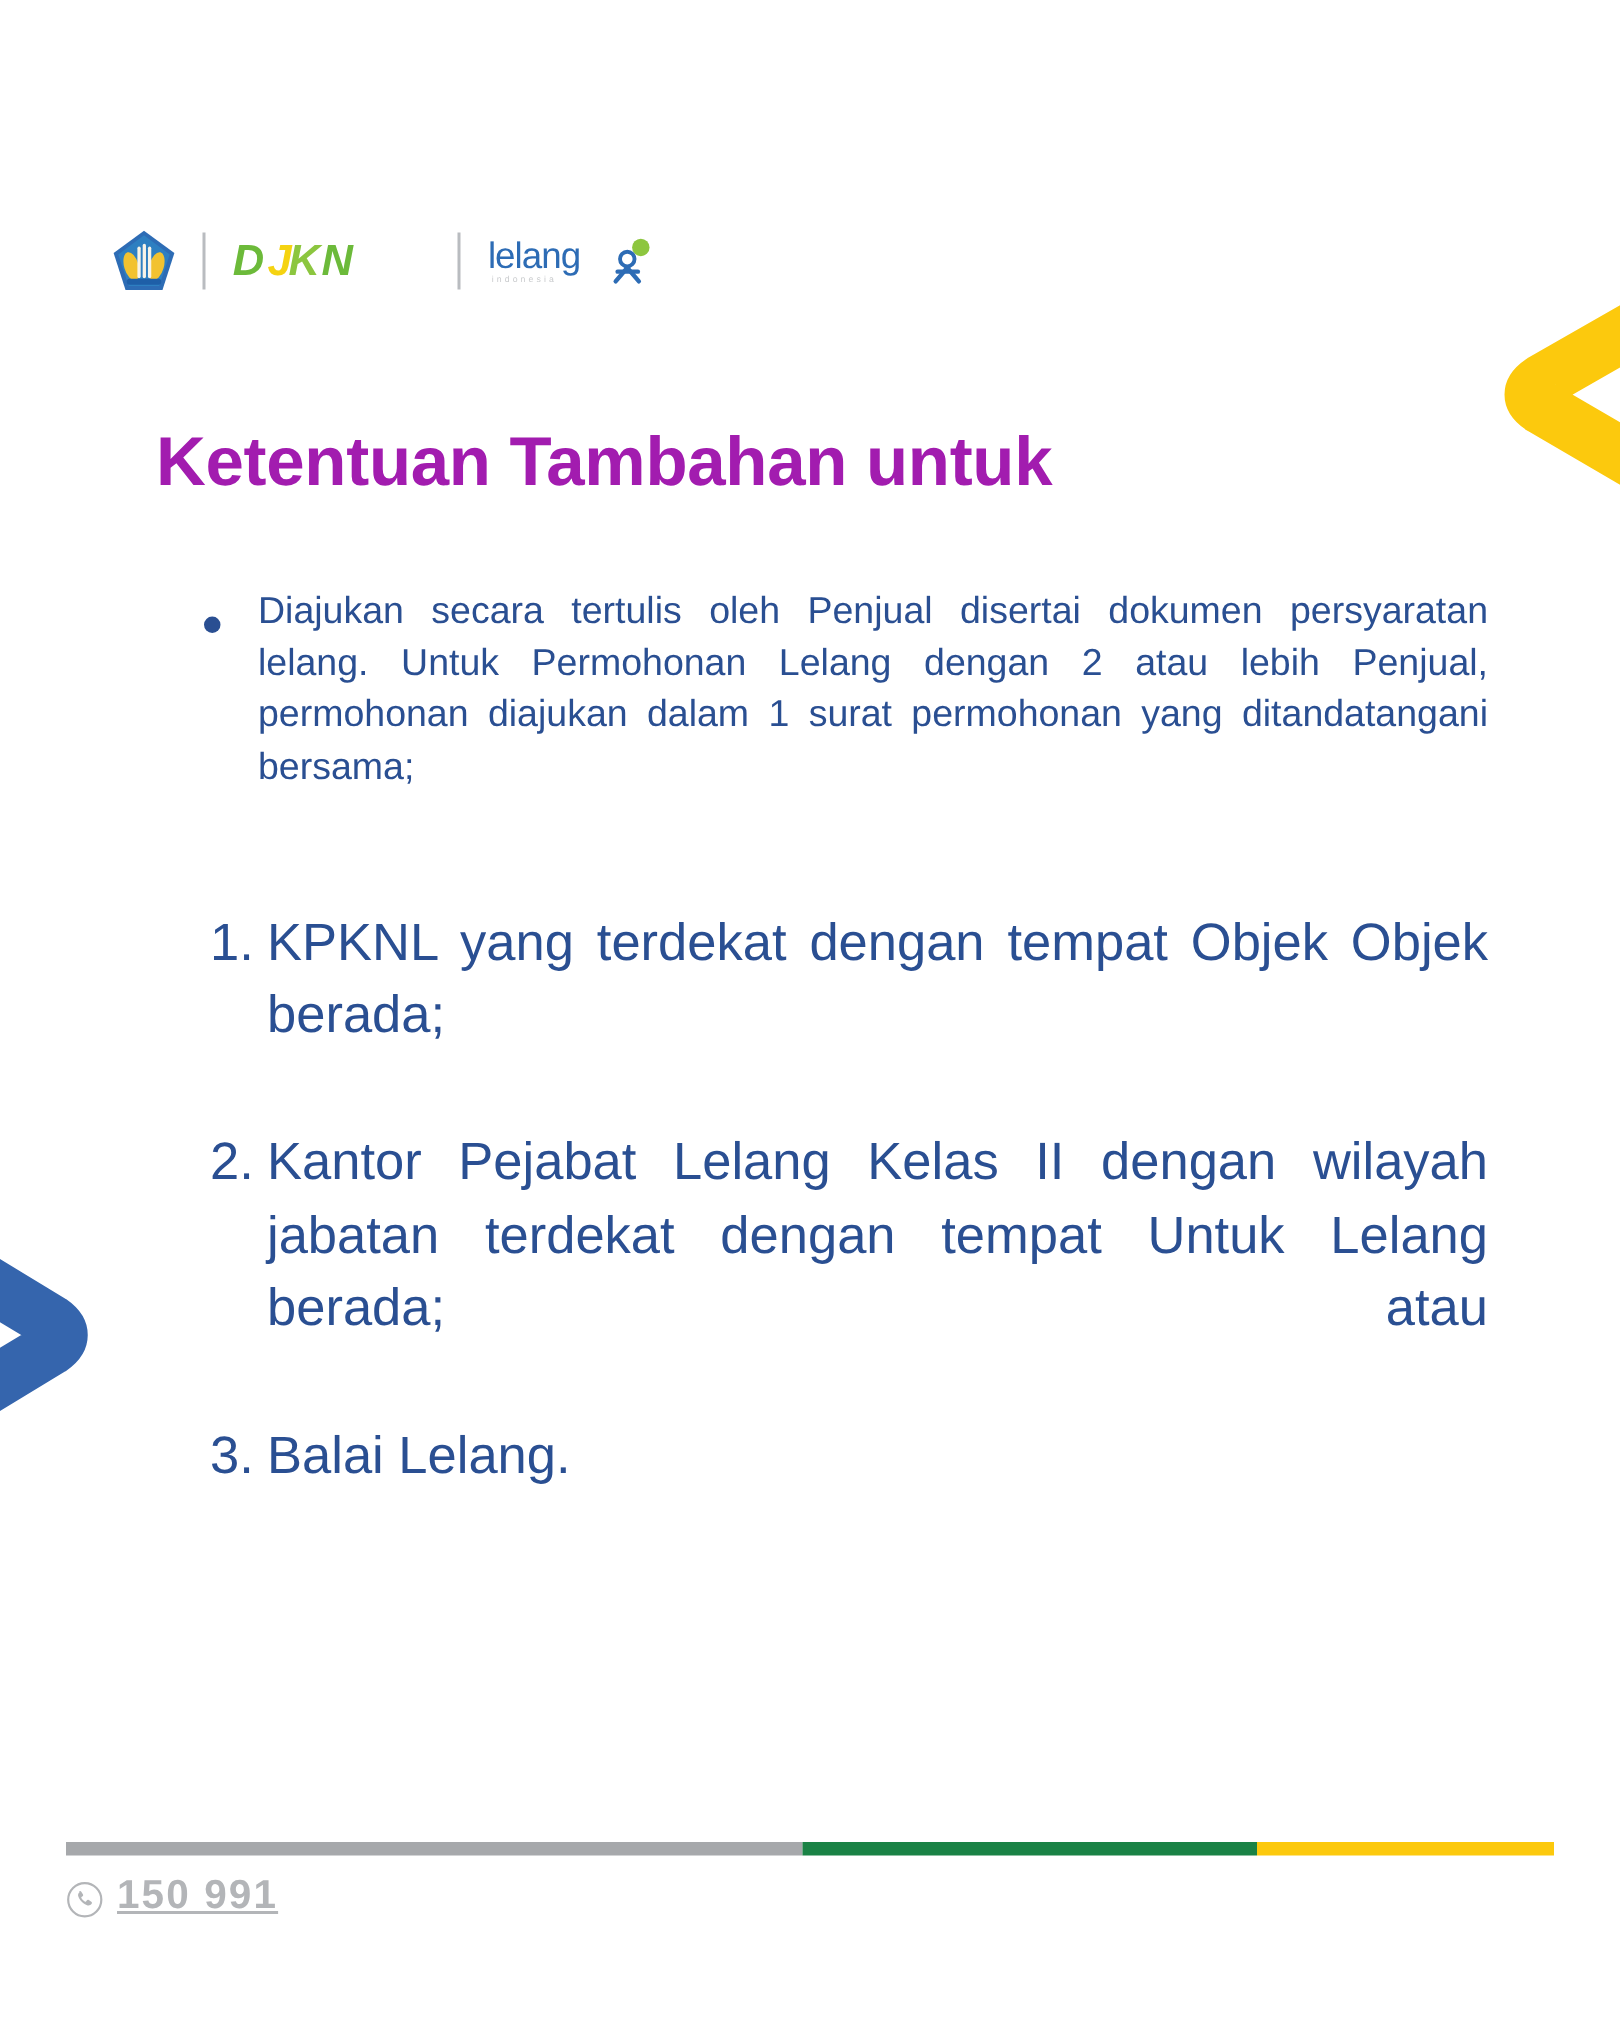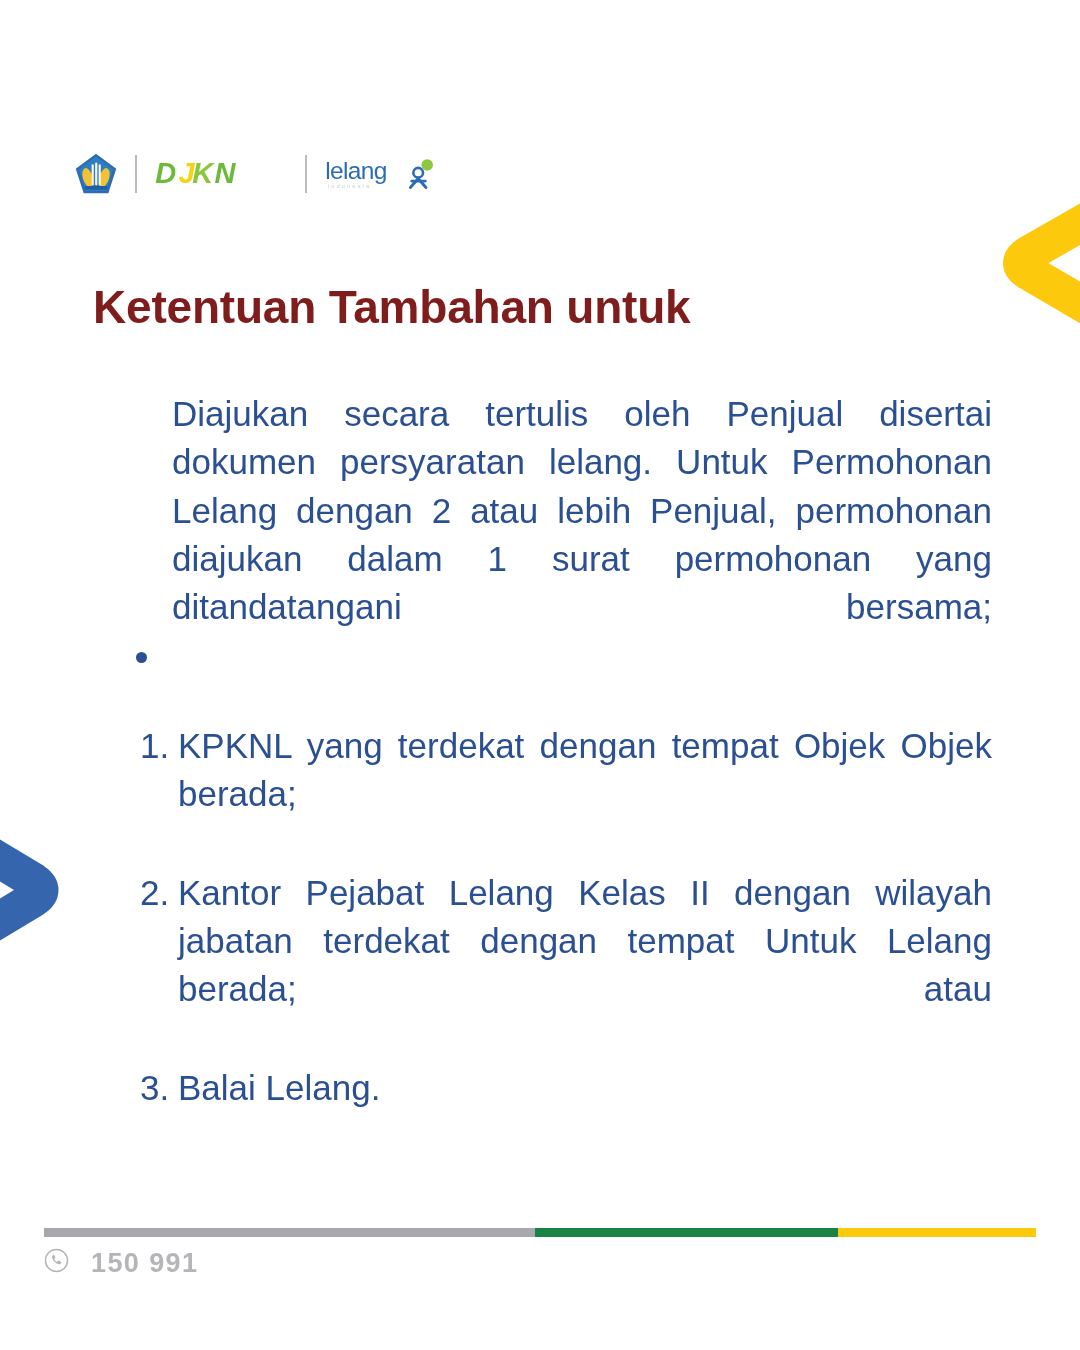--- a/index.html
+++ b/index.html
@@ -49,42 +49,42 @@
     margin: 0 17px;
   }
   #kemenkeu-logo { width: 44px; height: 44px; display:block; }
   #djkn-wordmark { height: 36px; display:block; }
   #lelang-wordmark { height: 40px; display:block; }
 
   
   #page-title {
     position: absolute;
     top: 247px;
-    left: 93px;
+    left: 104px;
     width: 700px;
-    color: #7f1d1d;
+    color: #a21caf;
     font-size: 46px;
     font-weight: 700;
     line-height: 1.30;
     letter-spacing: -0.2px;
   }
   #page-title .line { display: block; }
 
   
   #content {
     position: absolute;
     top: 390px;
     left: 134px;
     width: 858px;
     color: #2a4f92;
   }
   .bullet-item {
     display: flex;
-    align-items: flex-end;
-    font-size: 35px;
+    align-items: flex-start;
+    font-size: 25px;
     line-height: 1.38;
     margin-bottom: 42px;
   }
   .bullet-item:last-child { margin-bottom: 0; }
   .bullet-mark {
     flex: 0 0 auto;
     width: 38px;
     font-size: 26px;
     line-height: 1.85;
     color: #2a4f92;
@@ -167,22 +167,23 @@
     color: #b3b5b8;
   }
   #hashtag {
     font-size: 27px;
     font-weight: 700;
     letter-spacing: 0.6px;
     color: #b3b5b8;
   }
   #phone-block {
     display: flex;
-    align-items: flex-start;
-    gap: 22px;
+    align-items: flex-end;
+    gap: 9px;
+    text-decoration: underline;
   }
   #phone-number {
     font-size: 27px;
     font-weight: 700;
     letter-spacing: 1.4px;
     color: #b3b5b8;
   }
   #phone-icon { width: 25px; height: 25px; display:block; }
 </style>
 </head>

